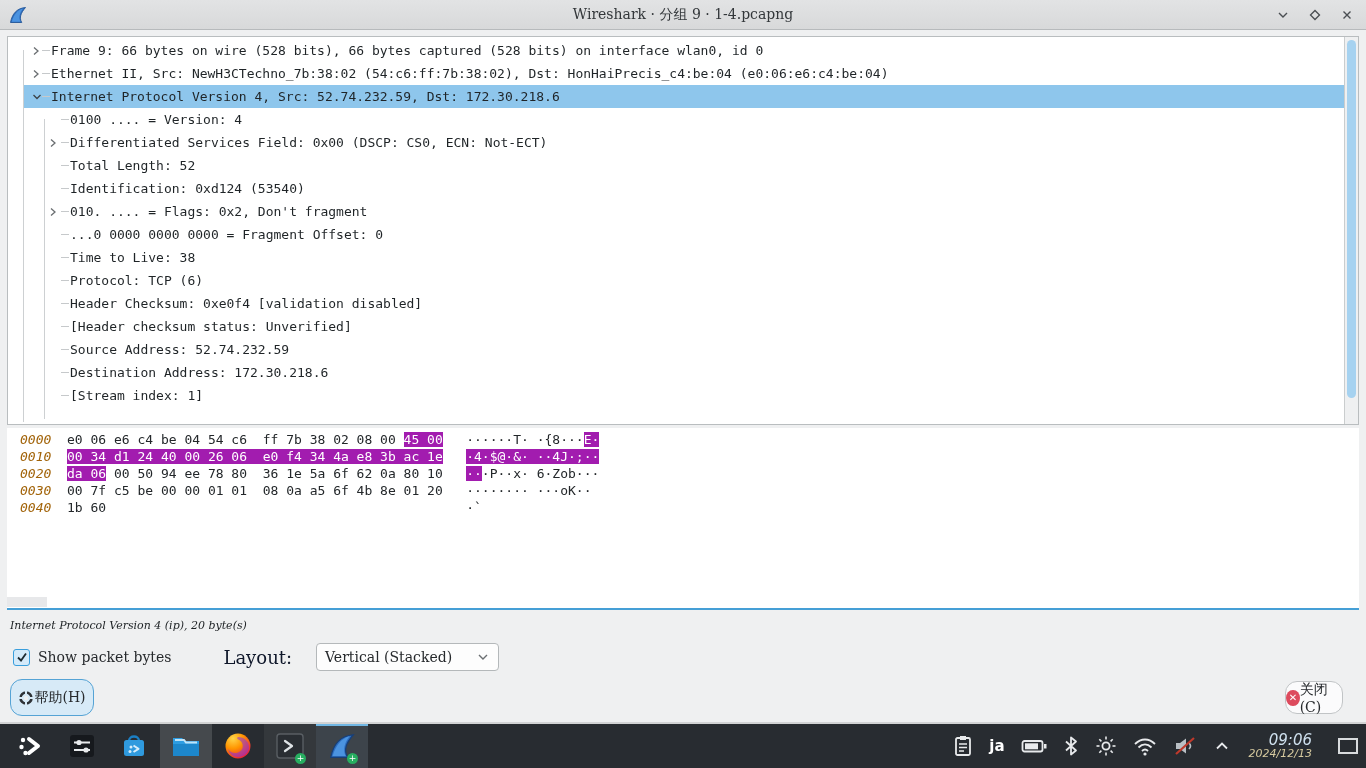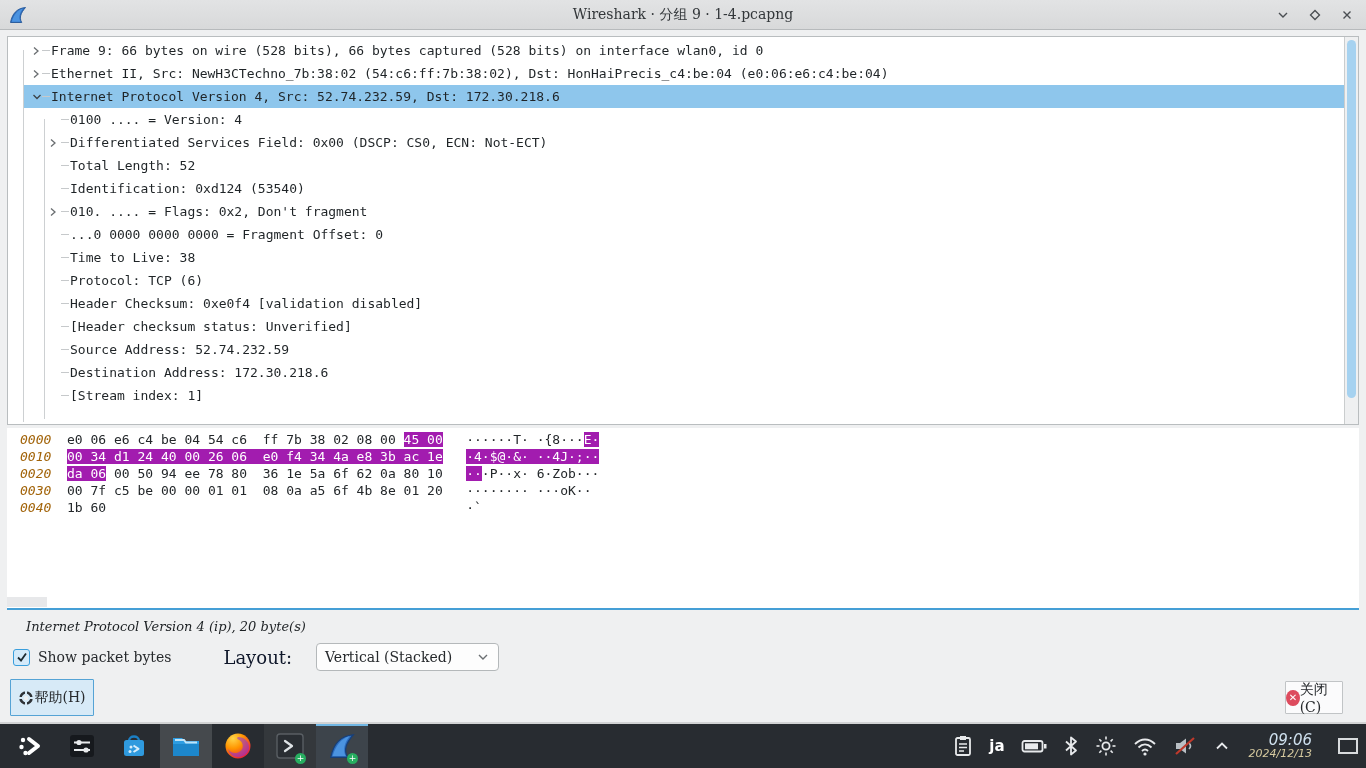--- a/index.html
+++ b/index.html
@@ -42,31 +42,31 @@
   .hex-pane { position:absolute; left:7px; top:428px; width:1352px; height:182px; background:#fff;
     font-family:"DejaVu Sans Mono","Liberation Mono",monospace; font-size:13px; color:#23272a;
     padding:3px 0 0 13px; }
   .hex-row { height:17px; line-height:17px; white-space:pre; }
   .hex-offset { color:#a16207;font-style:italic; }
   .hl { background:#a21caf; color:#fff; }
   .hex-hscroll-stub { position:absolute; left:0; bottom:3px; width:40px; height:10px; background:#e7e8ea; }
   .hex-focusline { position:absolute; left:0; right:0; bottom:0; height:2px; background:#459fd6; }
 
   
-  .status-line { position:absolute; left:10px; top:619px; font-style:italic; font-size:13px; color:#1d2124;margin-left:16px; }
+  .status-line { position:absolute; left:10px; top:619px; font-style:italic; font-size:11px; color:#1d2124; }
   .controls-row { position:absolute; left:13px; top:643px; height:28px; display:flex; align-items:center; }
   .checkbox { width:17px; height:17px; border:1px solid #3a9edc; border-radius:3px; background:#d4eafa;
     display:inline-flex; align-items:center; justify-content:center; margin-right:8px; }
   .cb-label { font-size:14px; color:#26292c; margin-right:52px; }
   .layout-label { font-size:18px; color:#0f172a; margin-right:24px; }
   .combo { width:183px; height:28px; background:#fdfdfd; border:1px solid #b4b8ba; border-radius:4px;
     display:flex; align-items:center; padding:0 8px; font-size:14px; color:#26292c;justify-content:center; }
   .combo-value { flex:1; }
   .btn { position:absolute; display:flex; align-items:center; justify-content:center; 
-    font-size:14px; color:#26292c; border-radius:1px; }
+    font-size:14px; color:#26292c; border-radius:12px; }
   .btn-help { left:10px; top:679px; width:84px; height:37px; background:#d7eaf7; border:1px solid #55a3d5; }
   .btn-close { left:1285px; top:681px; width:58px; height:33px; background:#fbfbfc; border:1px solid #c1c4c6; }
   .close-glyph { width:16px; height:16px; border-radius:50%; background:#dd4b5e; color:#fff; font-size:10px;
     display:inline-flex; align-items:center; justify-content:center; font-family:"DejaVu Sans",sans-serif; }
 
   
   .taskbar { position:absolute; left:0; top:724px; width:1366px; height:44px; background:#282c31;
     display:flex; align-items:center; }
   .tiles { display:flex; height:44px; margin-left:4px; }
   .tile { width:52px; height:44px; display:flex; align-items:center; justify-content:center; position:relative; }

